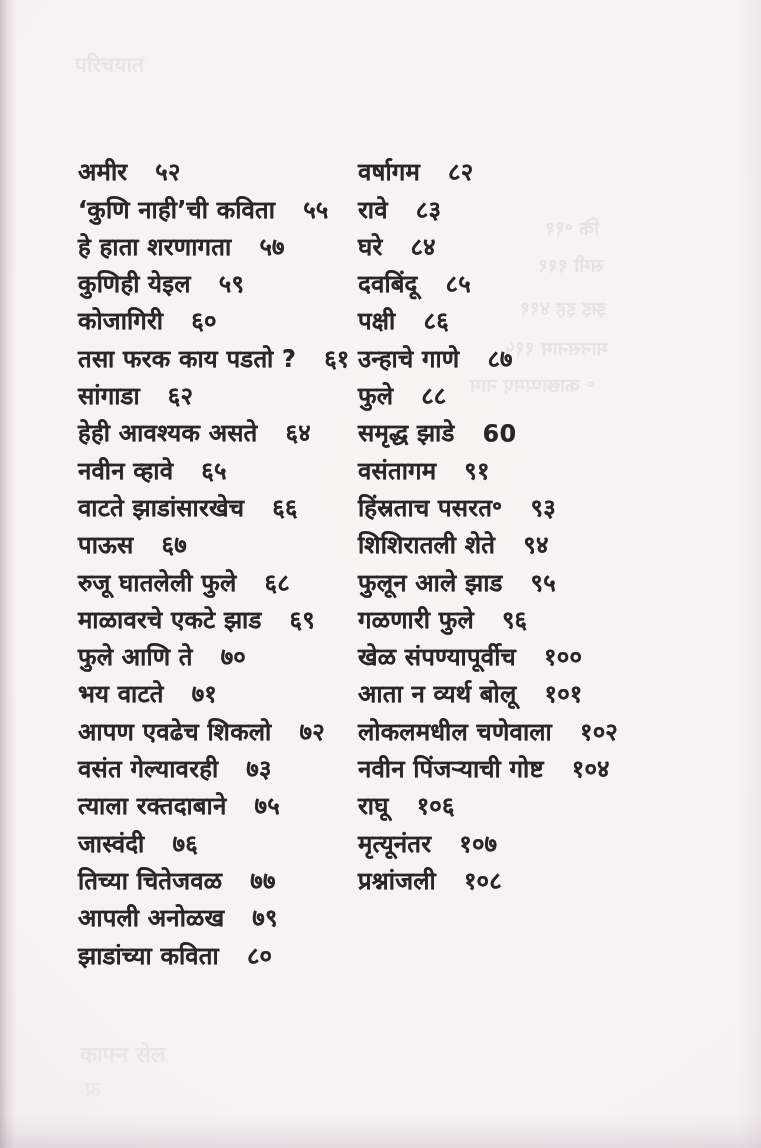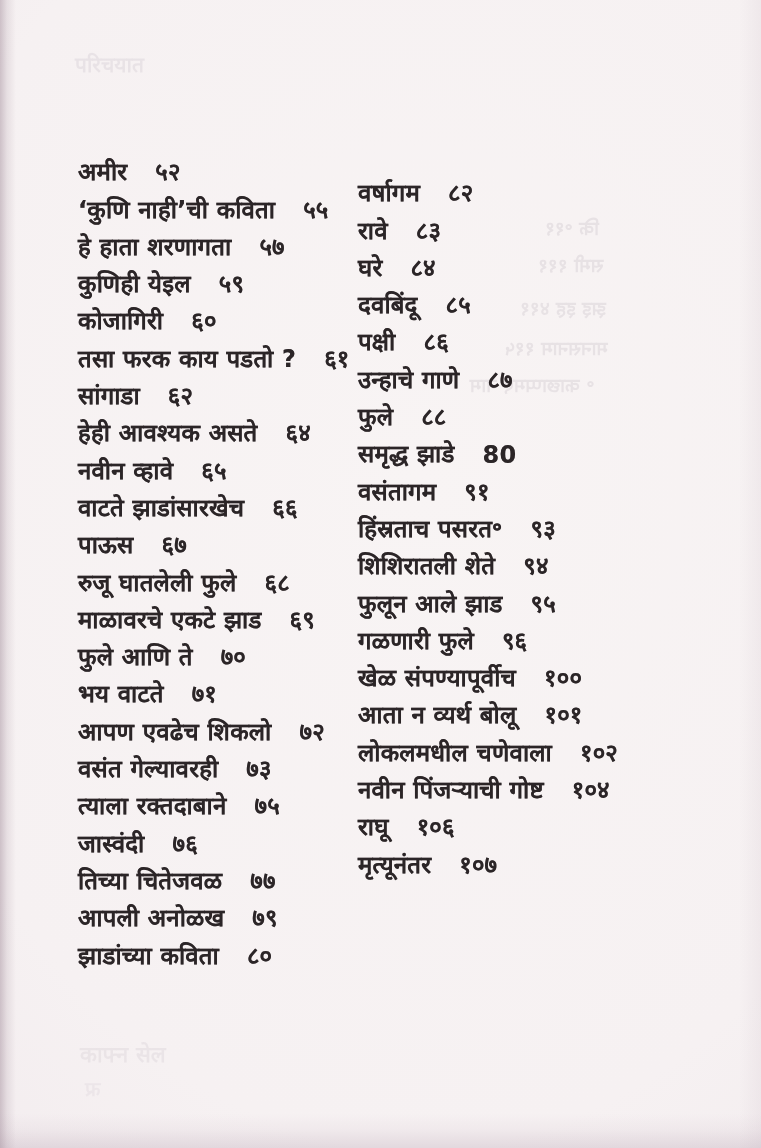--- a/index.html
+++ b/index.html
@@ -9,21 +9,21 @@
     overflow:hidden;
     font-family:"DejaVu Sans",sans-serif;
     background:
       linear-gradient(90deg, rgba(160,139,153,.48) 0px, rgba(160,139,153,.18) 7px, rgba(160,139,153,0) 16px),
       linear-gradient(0deg, rgba(185,165,180,.32) 0px, rgba(185,165,180,.10) 18px, rgba(185,165,180,0) 34px),
       linear-gradient(270deg, rgba(205,190,200,.18) 0px, rgba(205,190,200,0) 22px),
       radial-gradient(125% 105% at 55% 42%, #f8f4f4 0%, #f6f1f2 55%, #eee6ea 100%);
   }
   .col{position:absolute;top:150px;}
   .col-left{left:78px;}
-  .col-right{left:358px;margin-top:21px;}
+  .col-right{left:358px;}
   .row{
     height:37.3px;
     display:flex;align-items:flex-end;
     white-space:nowrap;
   }
   .title,.pageno{
     font-size:24px;
     font-weight:600;
     color:#2b2527;
     letter-spacing:.2px;
@@ -177,21 +177,21 @@
       <div class="row">
         <span class="title">उन्हाचे गाणे</span>
         <span class="pageno">८७</span>
       </div>
       <div class="row">
         <span class="title">फुले</span>
         <span class="pageno">८८</span>
       </div>
       <div class="row">
         <span class="title">समृद्ध झाडे</span>
-        <span class="pageno">80</span>
+        <span class="pageno">60</span>
       </div>
       <div class="row">
         <span class="title">वसंतागम</span>
         <span class="pageno">९१</span>
       </div>
       <div class="row">
         <span class="title">हिंस्रताच पसरत॰</span>
         <span class="pageno">९३</span>
       </div>
       <div class="row">
@@ -223,15 +223,19 @@
         <span class="pageno">१०४</span>
       </div>
       <div class="row">
         <span class="title">राघू</span>
         <span class="pageno">१०६</span>
       </div>
       <div class="row">
         <span class="title">मृत्यूनंतर</span>
         <span class="pageno">१०७</span>
       </div>
+      <div class="row">
+        <span class="title">प्रश्नांजली</span>
+        <span class="pageno">१०८</span>
+      </div>
     </div>
 
 </div>
 
 </body></html>

